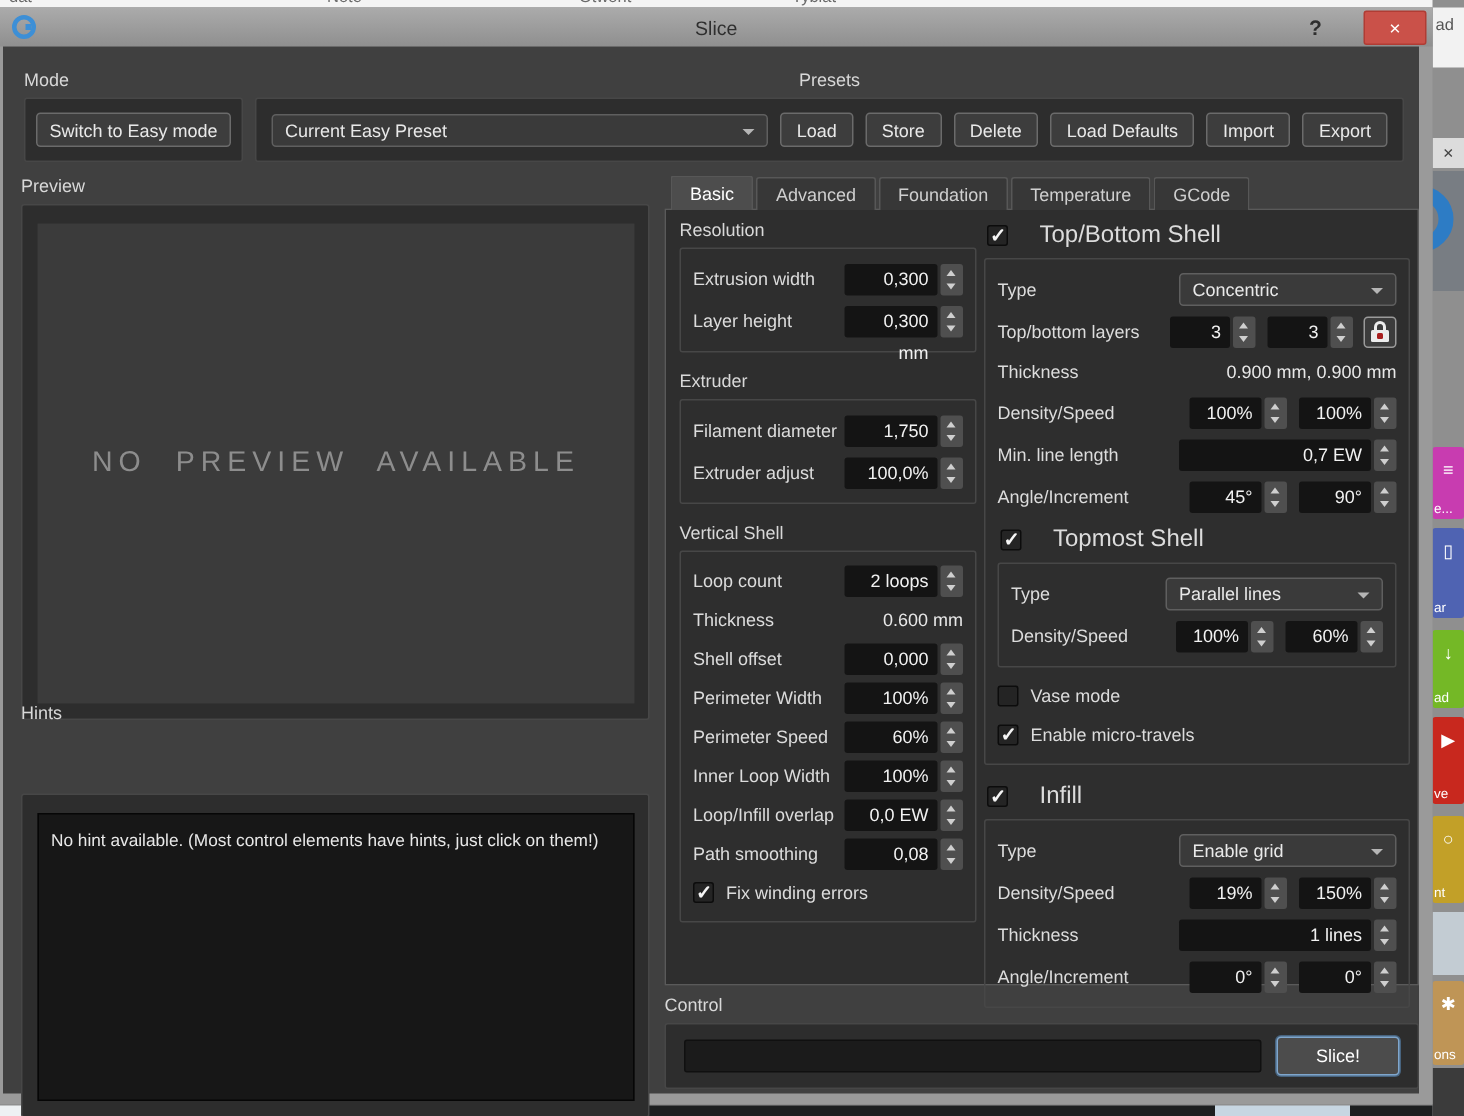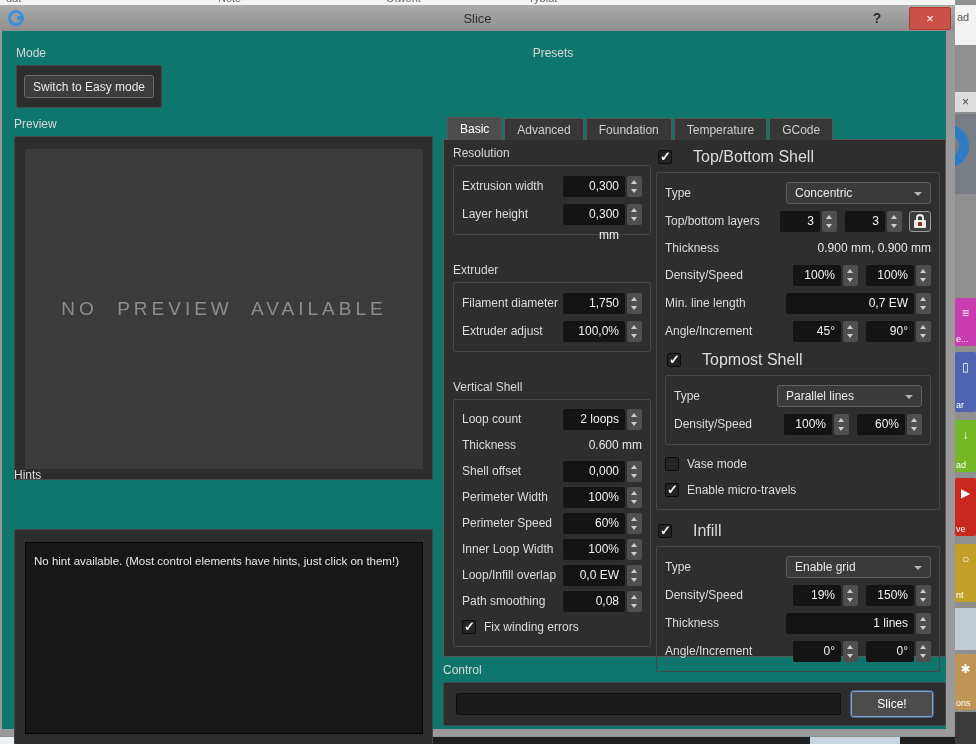--- a/index.html
+++ b/index.html
@@ -26,21 +26,21 @@
   
   .dialog { position:absolute; left:0; top:5px; width:955px; height:731px; background:#9a9a9a; z-index:2; }
   .titlebar { position:absolute; left:0; top:0; width:100%; height:26px;
     background:linear-gradient(#ababab,#8f8f8f); display:flex; align-items:center;padding-left:16px; }
   .app-logo { position:absolute; left:8px; top:5px; width:16px; height:16px; border:3px solid #3d8fd6; border-radius:50%; }
   .app-logo::after { content:""; position:absolute; right:0px; top:3px; width:4px; height:4px; background:#3d8fd6; }
   .win-title { position:absolute; left:0; right:0; text-align:center; font-size:13px; color:#2e2e2e; }
   .help-btn { position:absolute; right:68px; top:3px; width:20px; height:20px; font-size:14px; font-weight:bold; color:#2e2e2e; text-align:center; line-height:20px; cursor:default; }
   .close-btn { position:absolute; right:4px; top:2px; width:42px; height:23px; background:#ca5149; border:1px solid #b03c34; border-radius:2px; color:#fff; font-size:13px; text-align:center; line-height:21px; }
 
-  .body { position:absolute; left:2px; top:26px; width:944px; height:698px; background:#0f766e; }
+  .body { position:absolute; left:2px; top:26px; width:944px; height:698px; background:#404040; }
 
   .sec-label { font-size:12px; color:#d8d8d8; margin-bottom:5px; display:block; }
   .sec-box { border:1px solid #474747; border-radius:2px; background:#2d2d2d; }
 
   
   .std-btn { display:inline-flex; align-items:center; justify-content:center; background:#3d3d3d; border:1px solid #6b6b6b; border-radius:3px; color:#e9e9e9; font-size:12px; height:23px; padding:0 10px; white-space:nowrap; }
   .dropdown { position:relative; background:#3a3a3a; border:1px solid #5f5f5f; border-radius:3px; height:22px; display:flex; align-items:center; padding:0 8px; color:#e9e9e9; font-size:12px; }
   .dropdown::after { content:""; position:absolute; right:8px; top:9px; width:0; height:0; border:4px solid transparent; border-top-color:#b5b5b5; }
   .field { background:#141414; color:#f2f2f2; font-size:12px; height:21px; line-height:21px; text-align:right; padding:0 6px; border-radius:2px; }
   .spinbtn { position:relative; width:15px; height:21px; margin-left:2px; background:#4f4f4f; border-radius:2px; }
@@ -68,21 +68,21 @@
 
   
   .tabbar { position:absolute; left:445px; top:86px; display:flex; align-items:flex-end; height:23px; z-index:3; }
   .tab { height:22px; display:flex; align-items:center; padding:0 12px; background:#373737; border:1px solid #575757; border-bottom:none; border-radius:2px 2px 0 0; color:#cfcfcf; font-size:12px; margin-right:2px; }
   .tab.active { background:#4d4d4d; color:#ffffff; height:23px; }
   .tab-panel { position:absolute; left:441px; top:108px; width:503px; height:518px; border:1px solid #5a5a5a; background:#2e2e2e; }
 
   .col-left { position:absolute; left:9px; top:6px; width:198px; }
   .col-right { position:absolute; left:212px; top:2px; width:284px; }
 
-  .grp { margin-bottom:28px; }
+  .grp { margin-bottom:12px; }
   .grp-box { border:1px solid #474747; border-radius:2px; padding:6px 0; }
   .frow { display:flex; align-items:center; height:26px; padding:0 8px; }
   .frow-tall { height:28px; }
   .frow .lbl { flex:1; font-size:12px; color:#dcdcdc; }
   .static-val { font-size:12px; color:#e8e8e8; text-align:right; }
   .spin { display:flex; align-items:center; }
   .f62 { width:62px; } .f48 { width:48px; } .f128 { width:128px; }
   .gap8 { margin-left:8px; }
 
   .cbgrp-head { display:flex; align-items:center; gap:21px; height:22px; font-size:16px; color:#dcdcdc; margin:4px 0 4px 2px; }
@@ -167,20 +167,31 @@
 
       <div class="mode-sec">
         <span class="sec-label">Mode</span>
         <div class="sec-box mode-box">
           <span class="std-btn">Switch to Easy mode</span>
         </div>
       </div>
 
       <div class="presets-sec">
         <span class="sec-label">Presets</span>
+        <div class="sec-box presets-box">
+          <span class="dropdown preset-dd">
+              <span>Current Easy Preset</span>
+            </span>
+          <span class="std-btn">Load</span>
+          <span class="std-btn">Store</span>
+          <span class="std-btn">Delete</span>
+          <span class="std-btn">Load Defaults</span>
+          <span class="std-btn">Import</span>
+          <span class="std-btn">Export</span>
+        </div>
       </div>
 
       <div class="preview-sec">
         <span class="sec-label">Preview</span>
         <div class="sec-box preview-box">
           <div class="preview-panel">
             <span class="preview-text">NO PREVIEW AVAILABLE</span>
           </div>
         </div>
       </div>

